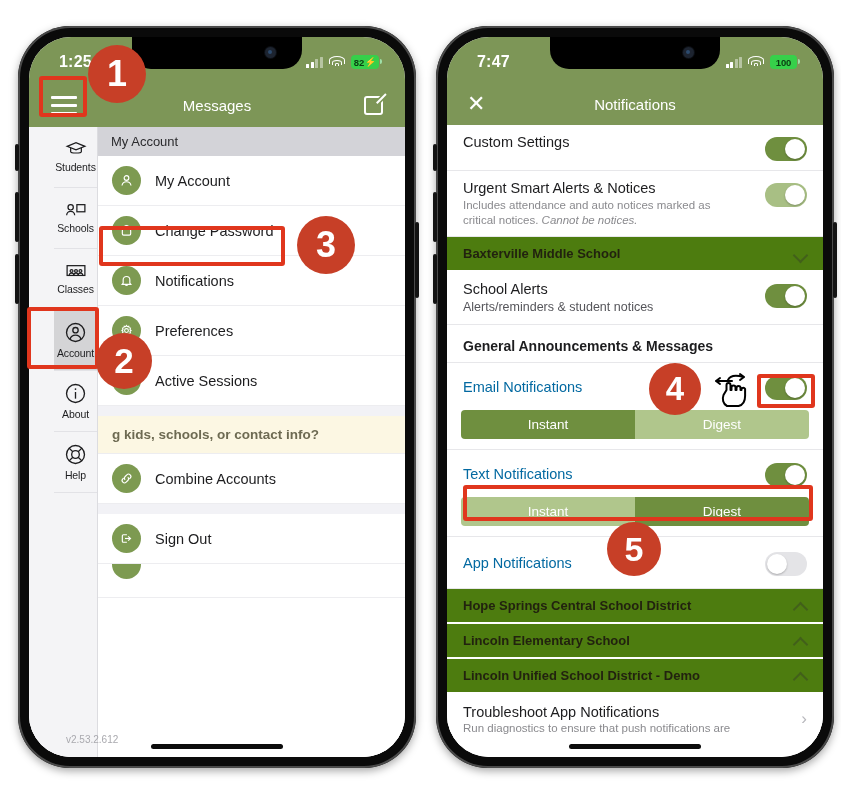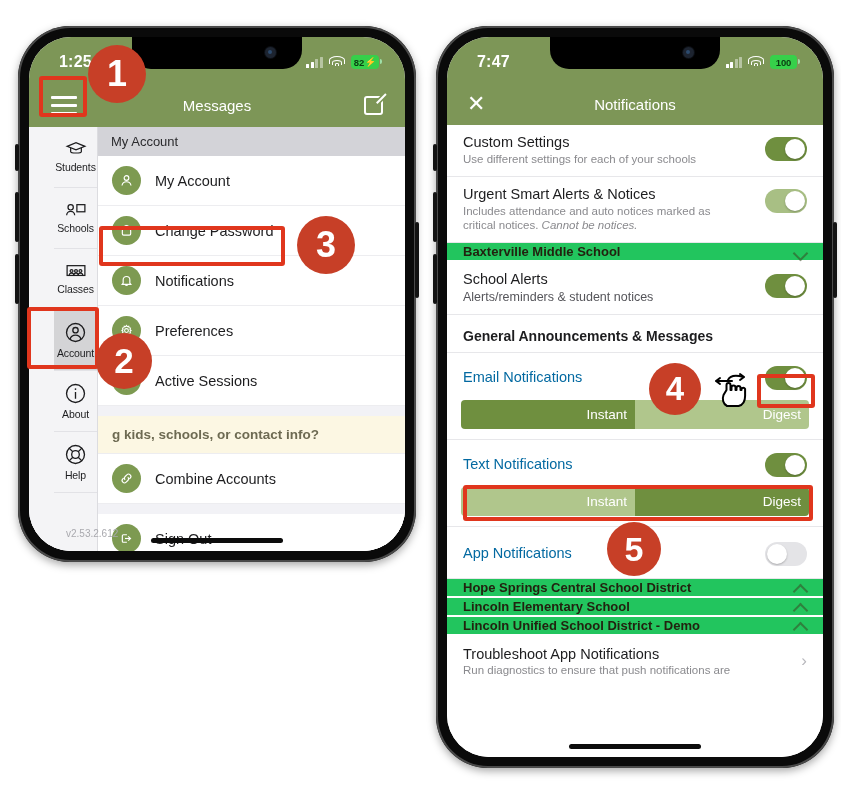--- a/index.html
+++ b/index.html
@@ -12,21 +12,21 @@
   .stage { position: relative; width: 841px; height: 788px; }
 
   
   .phone {
     position: absolute;
     border-radius: 52px;
     background: #0a0a0a;
     box-shadow: 0 0 0 2px #4a4a4a inset, 0 3px 9px rgba(0,0,0,.35);
     padding: 11px;
   }
-  .phone.p1 { left: 18px;  top: 26px; width: 398px; height: 536px; }
+  .phone.p1 { left: 18px;  top: 26px; width: 398px; height: 742px; }
   .phone.p2 { left: 436px; top: 26px; width: 398px; height: 742px; }
   .screen {
     position: relative;
     width: 100%; height: 100%;
     border-radius: 42px;
     overflow: hidden;
     background: #ffffff;
   }
   .notch {
     position: absolute; left: 50%; top: 0; transform: translateX(-50%);
@@ -164,22 +164,22 @@
     width:42px;height:24px;border-radius:12px;flex:none;position:relative;
     background:#6f8f3f; margin-top:3px;
   }
   .toggle .knob { position:absolute;top:2px;left:20px;width:20px;height:20px;
      border-radius:50%;background:#fff;box-shadow:0 1px 2px rgba(0,0,0,.25);}
   .toggle.dim { background:#a8bf84; }
   .toggle.off { background:#e4e4e7; }
   .toggle.off .knob { left:2px; }
 
   .school-hdr {
-    background:#22c55e; color:#22220f; font-size:13px; font-weight:700;
-    padding:1px 16px; display:flex; align-items:center; justify-content:space-between;
+    background:#4d7c0f; color:#22220f; font-size:13px; font-weight:700;
+    padding:9px 16px; display:flex; align-items:center; justify-content:space-between;
     border-bottom:2px solid #fff;
   }
   .chev { width:13px;height:13px;position:relative; opacity:.55;}
   .chev::before { content:''; position:absolute; left:1px; top:3px;
      width:9px;height:9px;border-right:2px solid #3a4a24;border-bottom:2px solid #3a4a24;
      transform: rotate(45deg); }
   .chev.up::before { transform: rotate(-135deg); top:5px; }
 
   .section-title {
     font-size:14px;font-weight:700;color:#1d1d1f;padding:13px 16px 8px 16px;
@@ -187,21 +187,21 @@
   }
   .opt-row {
     padding:10px 16px 4px 16px; display:flex; align-items:center;
     justify-content:space-between; background:#fff;
   }
   .opt-row .lbl { font-size:14.5px; color:#0369a1; }
   .segmented {
     display:flex; margin:6px 14px 10px 14px; border-radius:4px; overflow:hidden;
     border-bottom: none;
   }
-  .seg { flex:1; text-align:right; font-size:13.5px; color:#fff;
+  .seg { flex:1; text-align:center; font-size:13.5px; color:#fff;
          padding:7px 8px; font-weight:400; }
   .seg.on { background:#6f8f3f; }
   .seg.off { background:#b0c68c; }
   .sep { height:1px; background:#e7e7ea; }
   .hint { font-size:12px; color:#4a4a4e; padding:10px 16px 11px 16px;
           border-bottom:1px solid #e7e7ea; background:#fff;}
   .hint a { color:#5d8a21; font-weight:700; text-decoration:none; }
   .trouble {
     padding:10px 16px; background:#fff; display:flex; align-items:center;
     justify-content:space-between; gap:8px;
@@ -464,21 +464,20 @@
       <div class="appbar2">
         <div class="x">✕</div>
         <div class="title">Notifications</div>
       </div>
 
       <div class="body2">
 
         <div class="srow">
           <div>
             <div class="t1">Custom Settings</div>
-            <div class="t2">Use different settings for each of your schools</div>
           </div>
           <div class="toggle">
               <div class="knob"></div>
             </div>
         </div>
 
         <div class="srow">
           <div style="max-width:258px;">
             <div class="t1">Urgent Smart Alerts &amp; Notices</div>
             <div class="t2"><span>Includes attendance and auto notices marked as critical notices. </span><em>Cannot be notices.</em></div>

